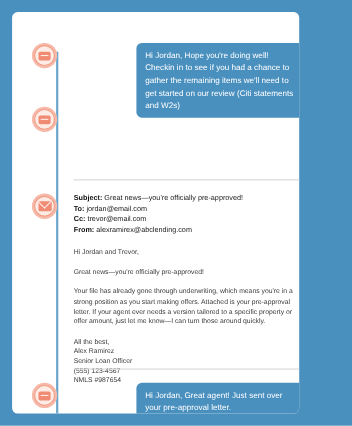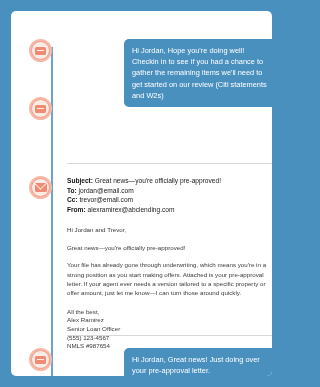--- a/index.html
+++ b/index.html
@@ -236,16 +236,16 @@
         <div>(555) 123-4567</div>
         <div>NMLS #987654</div>
       </div>
     </div>
 
     <div class="rule-bottom"></div>
 
     <div class="node" style="top:337px;">
       <span class="glyph glyph-chat"></span>
     </div>
-    <div class="bubble bubble-in msg-3">Hi Jordan, Great news! Just doing over your pre-approval letter.</div>
+    <div class="bubble bubble-in msg-3">Hi Jordan, Great agent! Just sent over your pre-approval letter.</div>
 
   </div>
 </div>
 
 </body></html>

